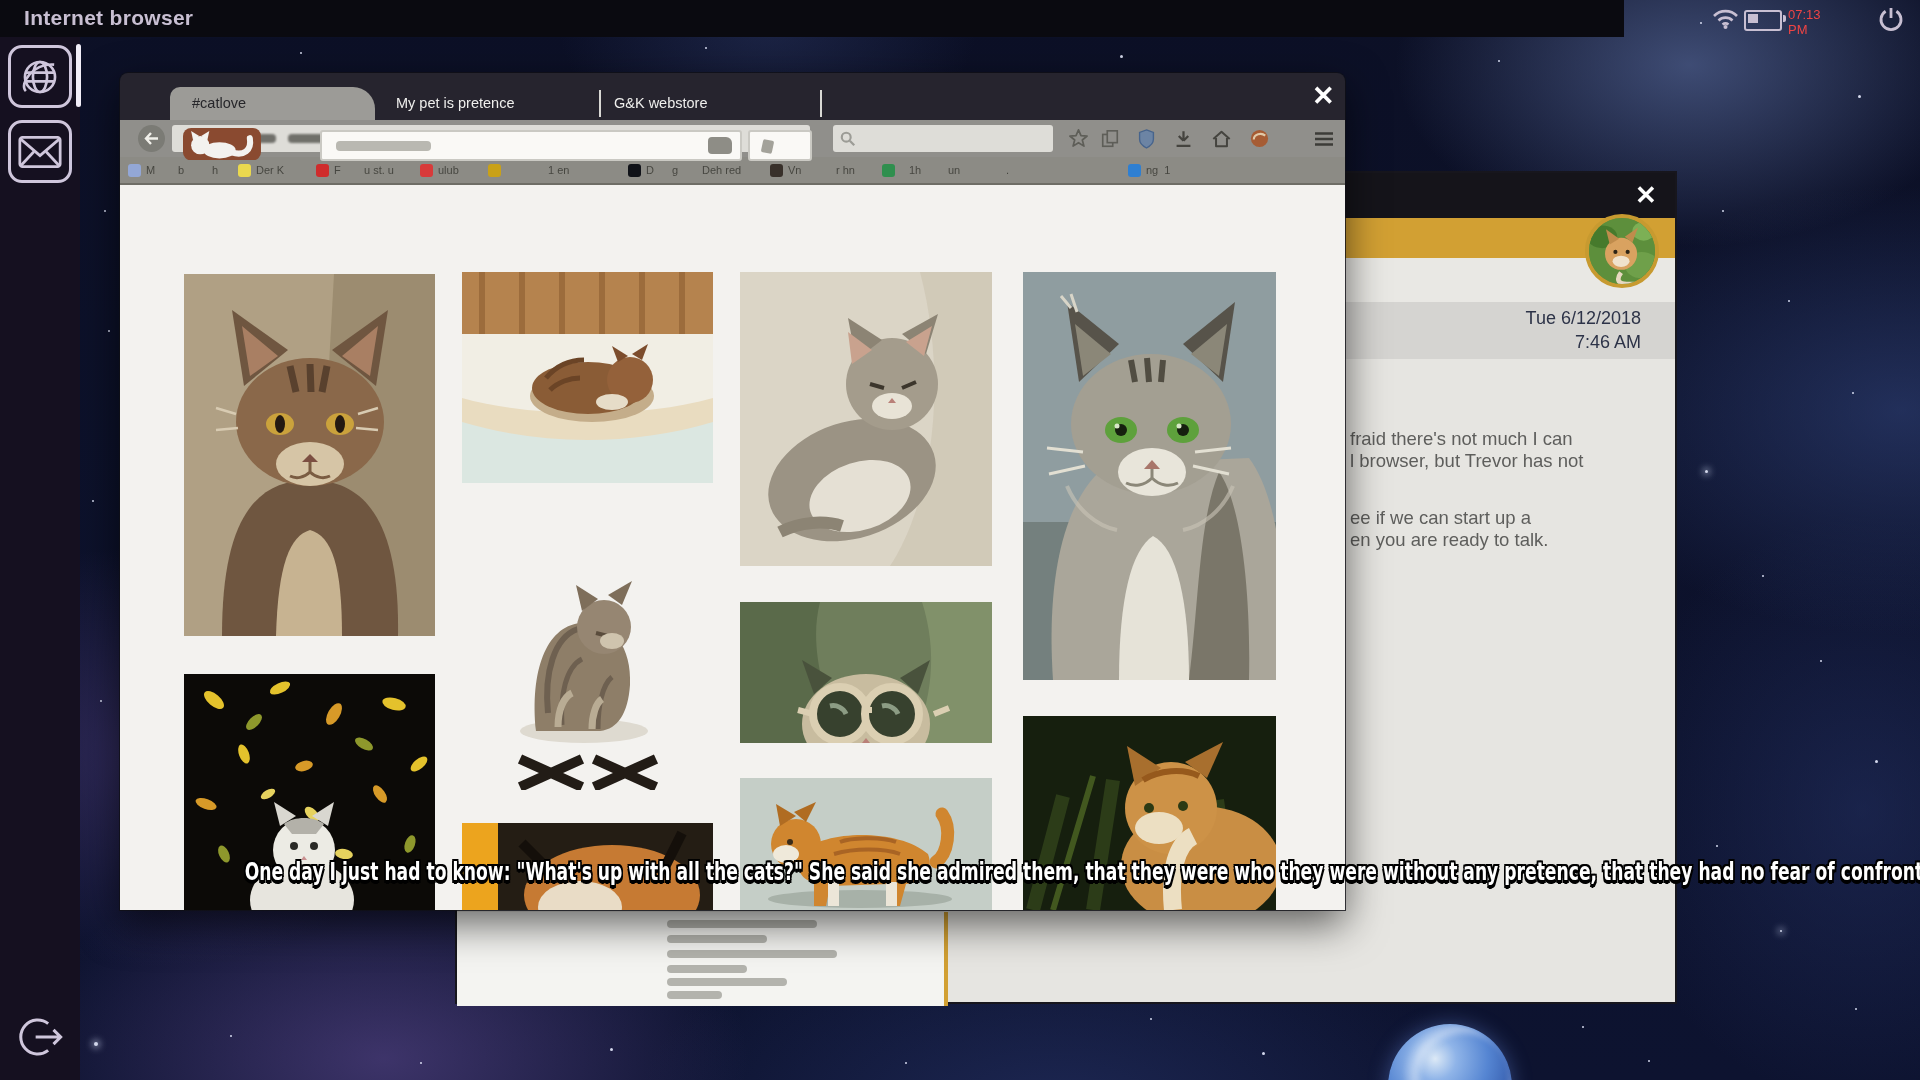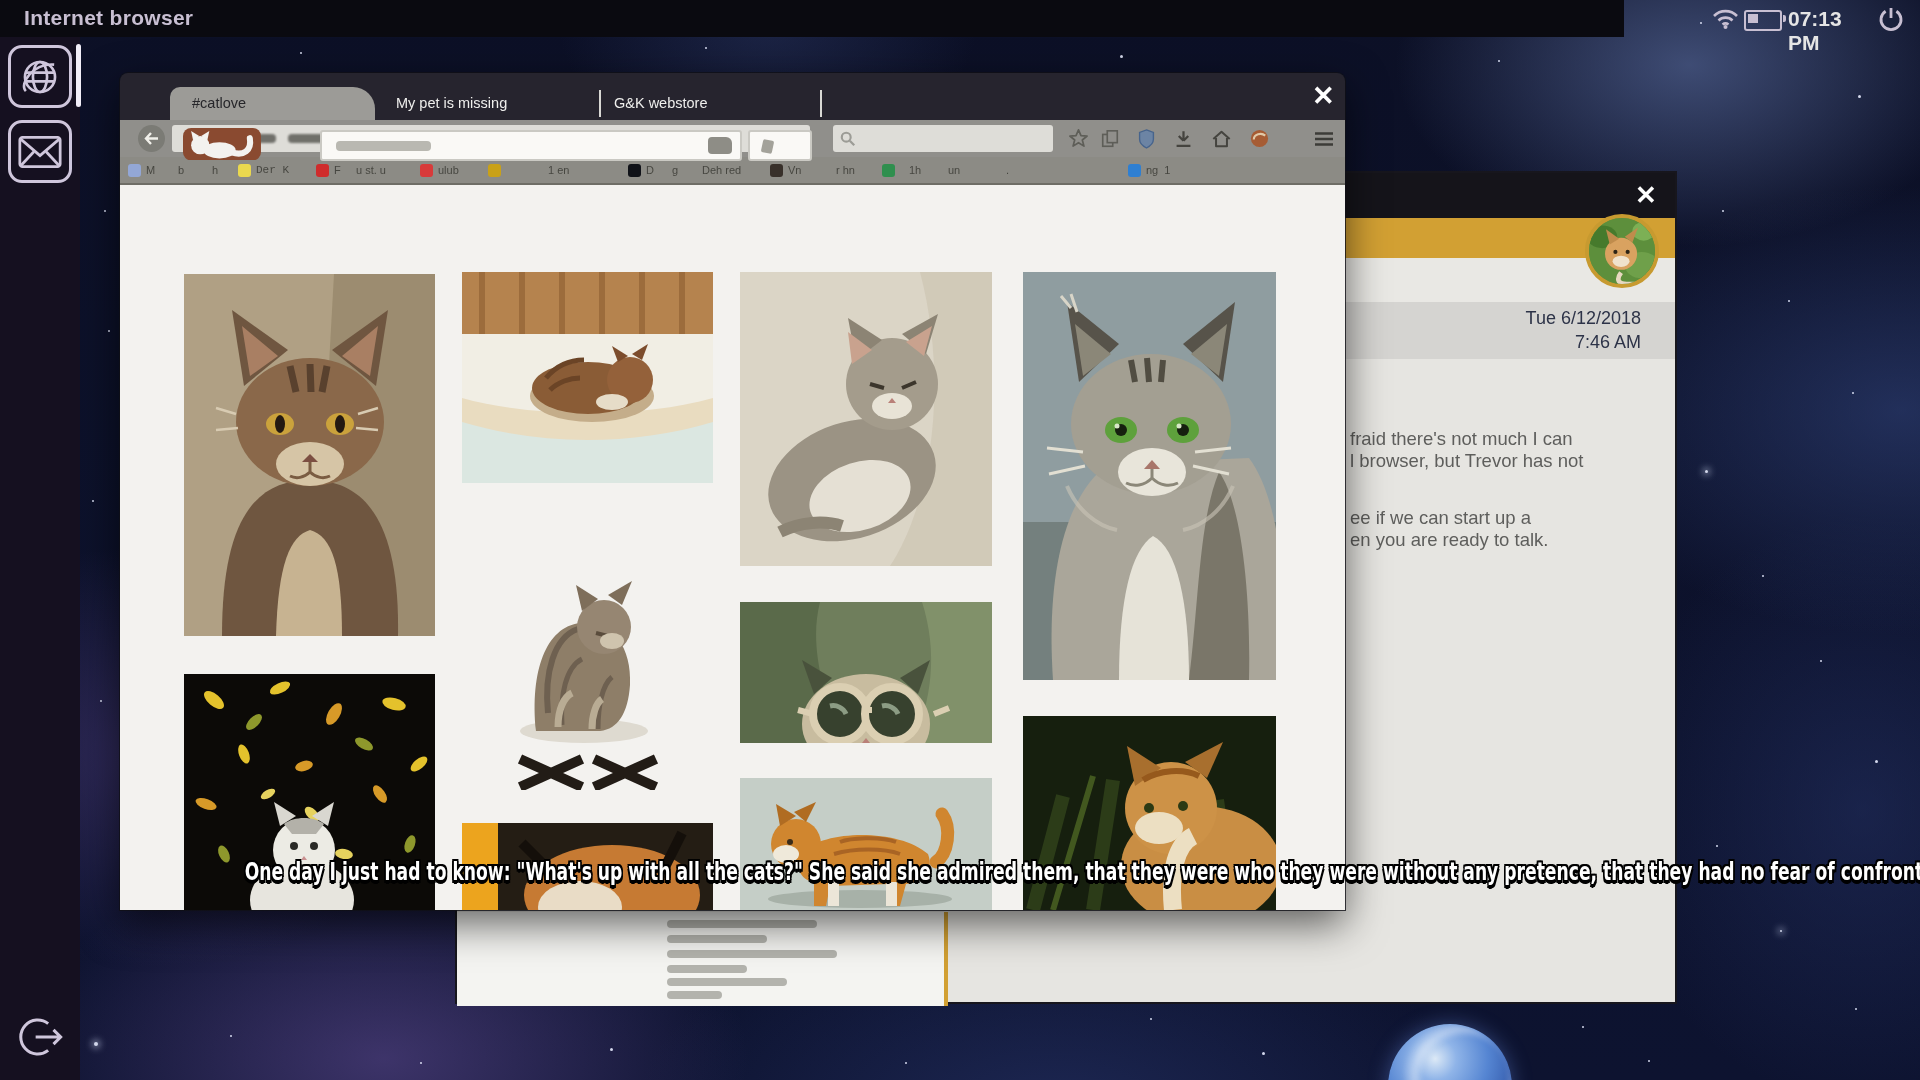--- a/index.html
+++ b/index.html
@@ -22,21 +22,21 @@
   #planet{left:1388px;top:1024px;width:124px;height:124px;border-radius:50%;overflow:hidden;
     background:radial-gradient(circle at 38% 28%, #dce9f6 0%, #8fb4e8 18%, #5585d2 45%, #3157a8 72%, #1f3c7e 100%);
     box-shadow:0 0 20px rgba(120,160,255,.35);}
   #planet::after{content:"";position:absolute;inset:0;border-radius:50%;
     background:radial-gradient(ellipse at 62% 42%, transparent 38%, rgba(255,255,255,.4) 46%, transparent 58%);
     filter:blur(2px);}
 
   
   #topbar{left:0;top:0;width:1624px;height:37px;background:#0a0a10;z-index:40;}
   #topbar .title{left:24px;top:6px;font-size:21px;font-weight:bold;color:#c8bfd2;letter-spacing:.3px;}
-  #clock{left:1788px;top:7px;font-size:21px;font-weight:bold;color:#e5e5e5;}
+  #clock{left:1788px;top:7px;font-size:13px;font-weight:normal;color:#ef4444;}
   .tb-ic{top:8px;}
   #battery{left:1744px;top:10px;width:34px;height:17px;border:2px solid #c8bfd2;border-radius:3px;}
   #battery::before{content:"";position:absolute;left:2px;top:2px;width:10px;height:9px;background:#c8bfd2;}
   #battery::after{content:"";position:absolute;right:-6px;top:3px;width:3px;height:7px;background:#c8bfd2;border-radius:0 2px 2px 0;}
 
   
   #sidebar{left:0;top:37px;width:80px;height:1043px;background:#151020;z-index:39;}
   .app-icon{left:8px;width:64px;height:63px;border:3px solid #cfc6dc;border-radius:14px;
     display:flex;align-items:center;justify-content:center;box-sizing:border-box;cursor:pointer;}
   #app-browser{top:8px;} #app-mail{top:83px;}
@@ -173,21 +173,21 @@
     <div class="scrib" style="left:210px;top:79px;width:55px"></div>
   </div>
   <div class="abs goldline"></div>
 </div>
 
 <div class="abs" id="browser">
   <div class="abs" id="tabbar">
     <div class="abs" id="tab-active">
       <span>#catlove</span>
     </div>
-    <span class="tab-label" style="left:276px">My pet is missing</span>
+    <span class="tab-label" style="left:276px">My pet is pretence</span>
     <i class="tab-sep" style="left:479px"></i>
     <span class="tab-label" style="left:494px">G&amp;K webstore</span>
     <i class="tab-sep" style="left:700px"></i>
     <div class="abs" id="browser-close">✕</div>
   </div>
 
   <div class="abs" id="toolbar">
     <div class="abs" id="back-btn">
       <svg width="15" height="13" viewBox="0 0 15 13">
         <path d="M7 1 2 6.5 7 12 M2.5 6.5 H14" stroke="#f0efe9" stroke-width="2.4" fill="none"></path>
@@ -258,29 +258,29 @@
         <span class="bm-label">M</span>
       </div>
       <div class="bm-chip" style="left: 58px;">
 
         <span class="bm-label">b</span>
       </div>
       <div class="bm-chip" style="left: 92px;">
 
         <span class="bm-label">h</span>
       </div>
-      <div class="bm-chip" style="left: 118px; font-family: Liberation Mono, monospace;">
+      <div class="bm-chip" style="left: 118px;">
         <span class="bm-ic" style="background: rgb(234, 216, 78);"></span>
         <span class="bm-label">Der K</span>
       </div>
       <div class="bm-chip" style="left: 196px;">
         <span class="bm-ic" style="background: rgb(207, 44, 44);"></span>
         <span class="bm-label">F</span>
       </div>
-      <div class="bm-chip" style="left: 236px;">
+      <div class="bm-chip" style="left: 244px;">
 
         <span class="bm-label">u st. u</span>
       </div>
       <div class="bm-chip" style="left: 300px;">
         <span class="bm-ic" style="background: rgb(216, 58, 58);"></span>
         <span class="bm-label">ulub</span>
       </div>
       <div class="bm-chip" style="left: 368px;">
         <span class="bm-ic" style="background: rgb(201, 161, 24);"></span>
 

